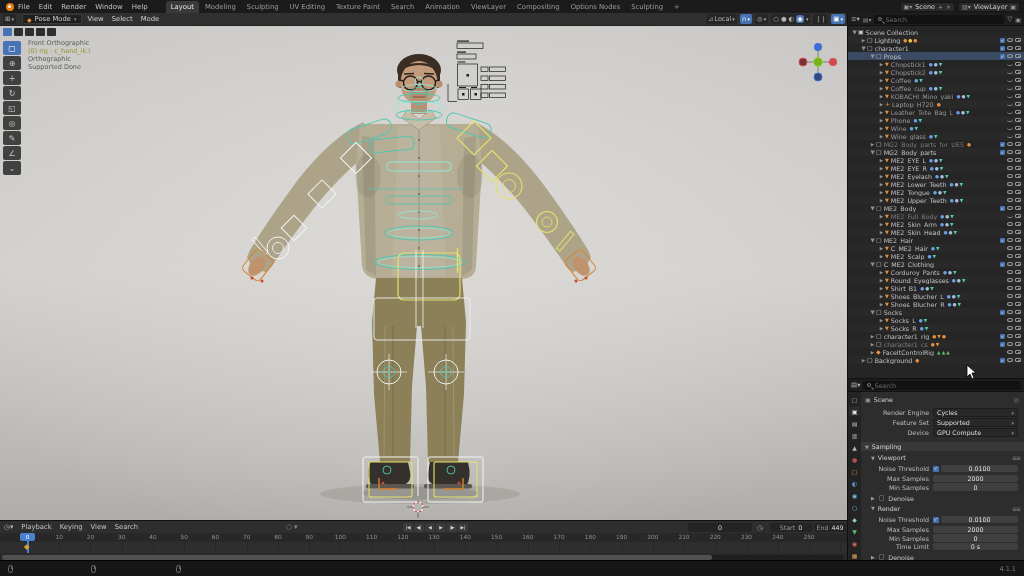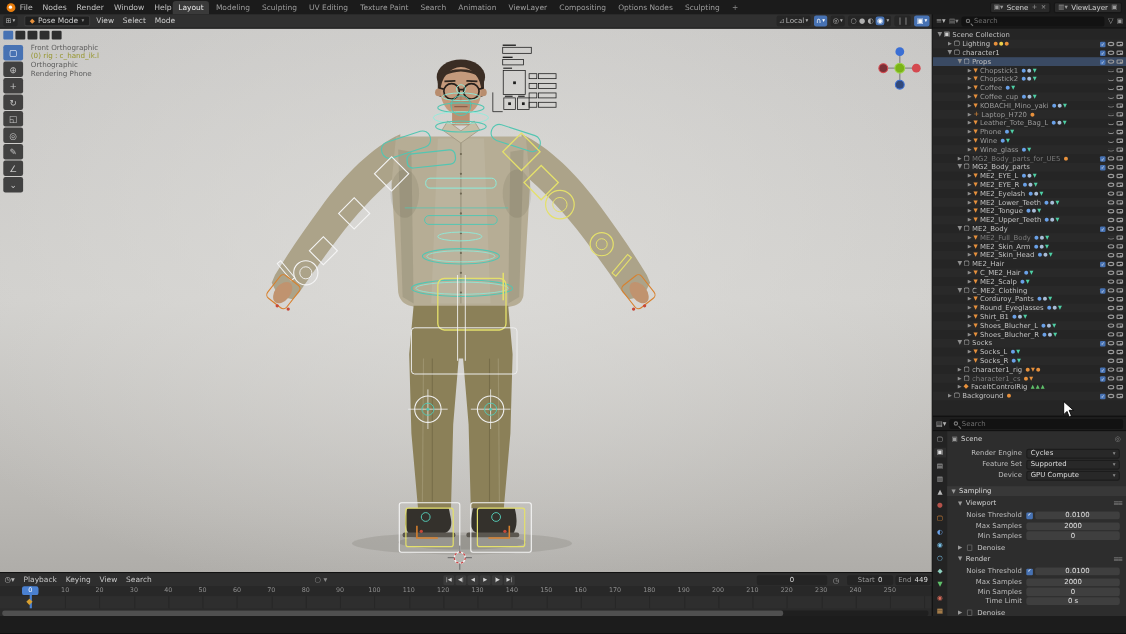--- a/index.html
+++ b/index.html
@@ -3,21 +3,21 @@
 <meta charset="utf-8">
 <style>
   html,body{margin:0;padding:0;background:#0b0b0b;}
   *{box-sizing:border-box;font-family:"DejaVu Sans",sans-serif;}
   #app{position:relative;width:1024px;height:576px;background:#1c1c1c;overflow:hidden;}
   .abs{position:absolute;}
   
   #topbar{left:0;top:0;width:1024px;height:13px;background:#1b1b1b;display:flex;align-items:center;font-size:7px;color:#c3c3c3;padding:0 4px;}
   #blender-logo{width:8px;height:8px;border-radius:50%;background:#e87d0d;position:relative;margin:0 4px 0 2px;flex:none;}
   #blender-logo::after{content:"";position:absolute;left:2px;top:2px;width:3px;height:3px;border-radius:50%;background:#fff;}
-  #tb-menus{display:flex;gap:9px;margin-right:1px;}
+  #tb-menus{display:flex;gap:9px;margin-right:18px;}
   #tb-menus span{cursor:default;}
   #tb-tabs{display:flex;gap:1px;align-items:flex-end;height:13px;}
   .wtab{padding:2px 5px 2px;color:#9d9d9d;font-size:6.8px;border-radius:3px 3px 0 0;}
   .wtab.active{background:#3a3a3a;color:#e8e8e8;}
   .wtab.add{color:#8a8a8a;}
   #tb-right{margin-left:auto;display:flex;gap:3px;}
   .tb-pill{background:#2a2a2a;border:1px solid #161616;border-radius:2px;height:10px;display:flex;align-items:center;gap:3px;padding:0 3px;font-size:6.5px;color:#cfcfcf;}
   .tb-pill .mini{font-size:6px;color:#9a9a9a;}
   
   #vp-header{left:0;top:13px;width:848px;height:13px;background:#303030;display:flex;align-items:center;font-size:6.8px;color:#cfcfcf;padding:0 3px;gap:6px;border-bottom:1px solid #222;}
@@ -103,21 +103,21 @@
 </style>
 </head>
 <body>
 
 <div id="app">
 
   <div id="topbar" class="abs">
     <span id="blender-logo"></span>
     <div id="tb-menus">
         <span>File</span>
-        <span>Nodes</span>
+        <span>Edit</span>
         <span>Render</span>
         <span>Window</span>
         <span>Help</span>
       </div>
     <div id="tb-tabs">
         <span class="wtab active">Layout</span>
         <span class="wtab">Modeling</span>
         <span class="wtab">Sculpting</span>
         <span class="wtab">UV Editing</span>
         <span class="wtab">Texture Paint</span>
@@ -408,21 +408,21 @@
       <div class="tool">◱</div>
       <div class="tool">◎</div>
       <div class="tool">✎</div>
       <div class="tool">∠</div>
       <div class="tool">⌄</div>
     </div>
   <div id="vp-overlay-text" class="abs">
     <div>Front Orthographic</div>
     <div class="act">(0) rig : c_hand_ik.l</div>
     <div>Orthographic</div>
-    <div>Rendering Phone</div>
+    <div>Supported Done</div>
   </div>
   <div id="po-side-icons" class="abs">
       <span>▤</span>
       <span>×</span>
     </div>
   <div id="pose-options" class="abs">
     <span>Pose Options</span>
     <span style="font-size:5px;color:#8a8a8a;">▾</span>
   </div>
   <div id="vp-nav-buttons" class="abs">
@@ -1182,19 +1182,25 @@
     <div id="playhead-line"></div>
     <div id="playhead-badge">
         <span>0</span>
       </div>
     <div id="key-dot"></div>
     <div id="tl-scroll">
         <div id="tl-thumb"></div>
       </div>
   </div>
 
+  <div id="statusbar" class="abs">
+    <span class="mouse-ic" style="margin-left:0;"></span>
+    <span class="mouse-ic" style="margin-left:78px;"></span>
+    <span class="mouse-ic" style="margin-left:80px;"></span>
+    <span id="sb-version">4.1.1</span>
+  </div>
 
   <svg class="abs" style="left:966px;top:364px;" width="12" height="16" viewBox="0 0 12 16">
     <polygon points="1,1 1,13 4,10 6,15 8,14 6,9 10,9" fill="#fff" stroke="#000" stroke-width="0.8"></polygon>
   </svg>
 
   <div class="vline" style="left:847px;top:13px;width:1px;height:547px;"></div>
 </div>
 
 </body></html>

